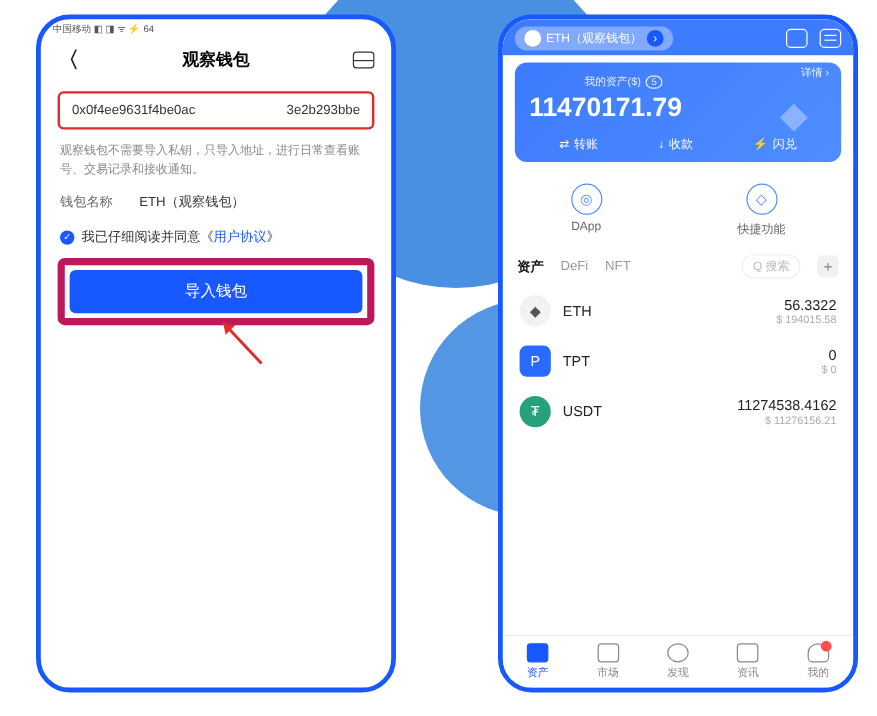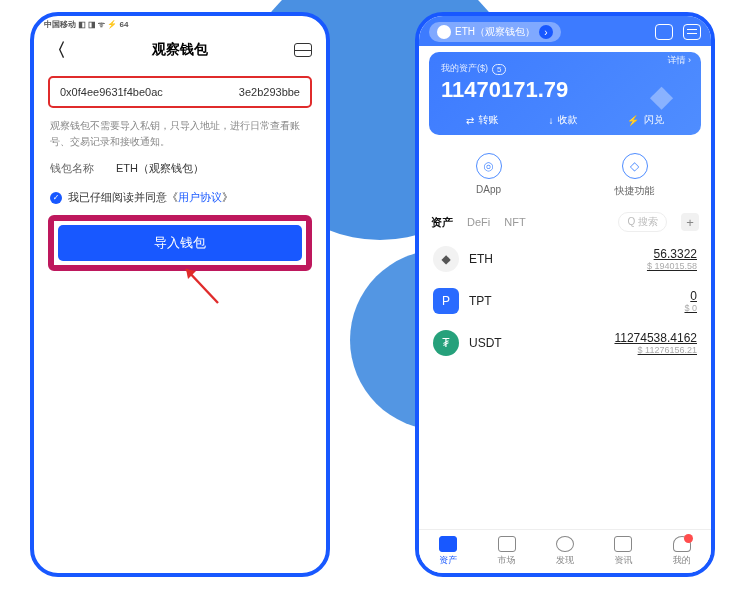--- a/index.html
+++ b/index.html
@@ -33,21 +33,20 @@
   .phone.right { left: 415px; }
 
   .status-bar {
     height: 16px;
     font-size: 8px;
     color: #555;
     padding: 2px 10px;
     display: flex;
     justify-content: space-between;
     align-items: center;
-    font-weight: bold;
   }
 
   
   .header-l {
     display: flex; align-items: center; justify-content: space-between;
     padding: 6px 14px 10px;
     font-size: 14px; font-weight: 600;
   }
   .back-ch { font-size: 18px; color: #222; }
   .scan-icon { width: 18px; height: 14px; border: 1.6px solid #333; border-radius: 3px; position: relative; }
@@ -119,21 +118,21 @@
   .i-outline.menu::before{top:4px}.i-outline.menu::after{top:8px}
 
   .card {
     margin: 6px 10px 8px;
     background: linear-gradient(135deg,#3d7bff,#4f8dff);
     border-radius: 10px;
     padding: 10px 12px 8px;
     color:#fff;
     position:relative;
   }
-  .card-asset-l { font-size:9px; opacity:.85; display:flex;align-items:flex-end;gap:4px; }
+  .card-asset-l { font-size:9px; opacity:.85; display:flex;align-items:center;gap:4px;margin-left:46px; }
   .card-asset-l .cnt { padding:0 4px; border:0.8px solid #fff; border-radius:6px; font-size:8px; }
   .card-amount { font-size:22px; font-weight:700; margin-top:2px; }
   .card-detail { position:absolute; right:10px; top:2px; font-size:9px; opacity:.9; }
   .card-eth { position:absolute; right:28px; top:26px; opacity:.35; font-size:30px; }
   .card-acts {
     display:flex; justify-content:space-around;
     margin-top:10px; font-size:10px;
   }
   .card-acts .a { display:flex; gap:4px; align-items:center; }
 
@@ -157,21 +156,21 @@
   .asset-row {
     display:flex; align-items:center; padding:8px 14px;
     font-size:12px; color:#222;
   }
   .asset-ico {
     width:26px;height:26px;border-radius:50%;background:#eee;display:flex;align-items:center;justify-content:center;font-size:12px;margin-right:10px;color:#555;
   }
   .asset-ico.eth{background:#f2f2f2}
   .asset-ico.tpt{background:#2a6bff;color:#fff;border-radius:6px;}
   .asset-ico.usdt{background:#26a17b;color:#fff}
-  .asset-vals { margin-left:auto; text-align:right;text-decoration:underline; }
+  .asset-vals { margin-left:auto; text-align:right; }
   .asset-vals .amt { font-size:12px; }
   .asset-vals .fiat { font-size:9px; color:#aaa; }
 
   .tabbar {
     position:absolute; bottom:0; left:0; right:0;
     height:44px; border-top:1px solid #eee;
     display:flex; background:#fff;
   }
   .tabbar .t {
     flex:1; display:flex; flex-direction:column; align-items:center; justify-content:center;

